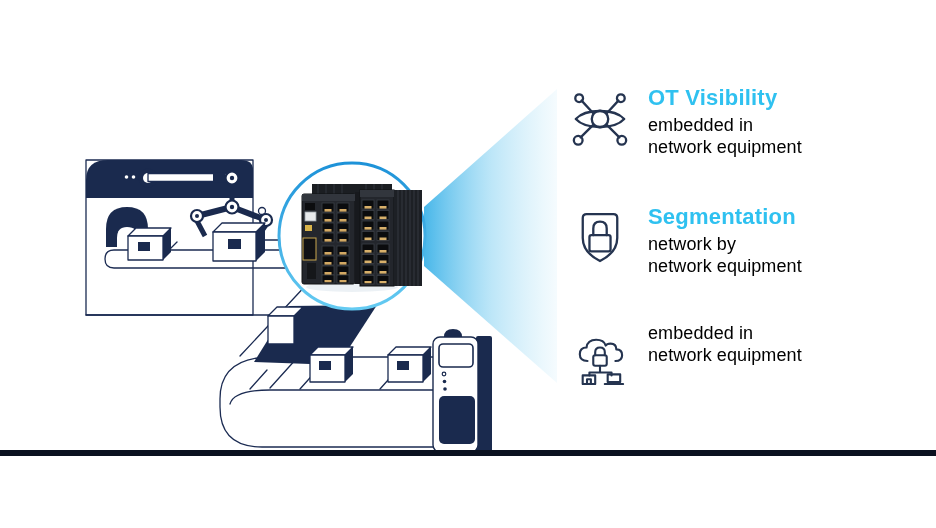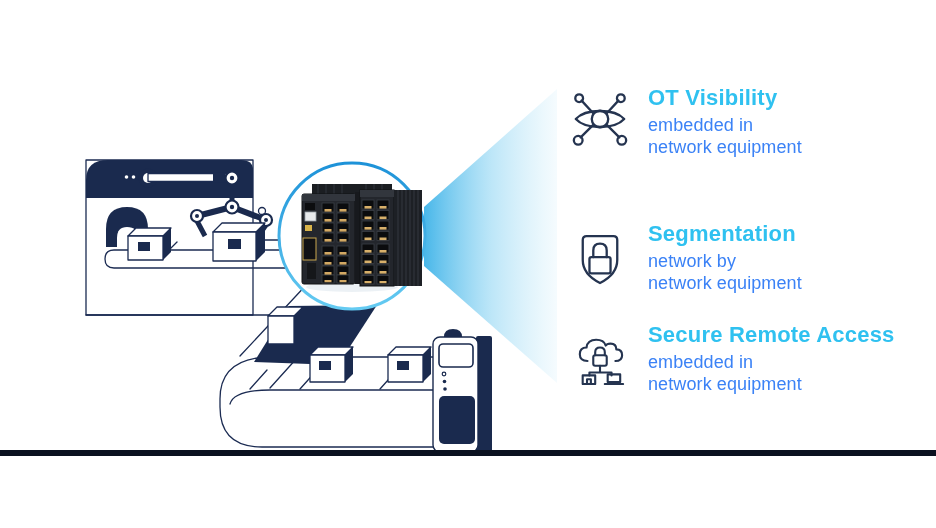--- a/index.html
+++ b/index.html
@@ -5,21 +5,21 @@
   html,body{margin:0;padding:0;background:#ffffff;}
   .canvas{
     position:relative;width:936px;height:456px;overflow:hidden;background:#ffffff;
     font-family:"Liberation Sans",sans-serif;
   }
   .scene{position:absolute;left:0;top:0;}
   .feature{position:absolute;left:552px;width:380px;display:flex;align-items:flex-start;}
   .f-icon{width:96px;flex:none;display:flex;justify-content:center;}
   .f-text{flex:1;padding-top:2px;}
   .f-title{font-size:22px;font-weight:bold;color:#2fc1f0;line-height:1.1;margin-bottom:5px;letter-spacing:.2px;}
-  .f-line{font-size:18px;color:#3b82f6;line-height:1.2;letter-spacing:.1px;}
+  .f-line{font-size:18px;color:#000000;line-height:1.2;letter-spacing:.1px;}
   .footer-bar{position:absolute;left:0;right:0;bottom:0;height:6px;background:#0b1120;}
   svg .ln{stroke:#1b2b52;stroke-width:1.3;fill:none;stroke-linejoin:round;stroke-linecap:round;}
   svg .fillnavy{fill:#1a2a4e;stroke:none;}
   svg .white{fill:#ffffff;}
 </style>
 </head>
 <body>
 
 <div class="canvas">
 
@@ -259,21 +259,21 @@
         <circle cx="54.5" cy="54" r="4.5"></circle>
       </svg>
     </div>
     <div class="f-text">
       <div class="f-title">OT Visibility</div>
       <div class="f-line">embedded in</div>
       <div class="f-line">network equipment</div>
     </div>
   </div>
 
-  <div class="feature" style="top:220px;align-items:center;">
+  <div class="feature" style="top:203px;">
     <div class="f-icon">
       <svg width="46" height="58" viewBox="0 0 48 60" style="margin-top:6px" fill="none" stroke="#253450" stroke-width="2.4" stroke-linecap="round" stroke-linejoin="round">
         <path d="M6,9 Q6,5 10,5 L38,5 Q42,5 42,9 L42,30 Q42,45 24,54 Q6,45 6,30 Z"></path>
         <path d="M17,27 V20 Q17,13 24,13 Q31,13 31,20 V27"></path>
         <rect x="13" y="27" width="22" height="17" rx="2"></rect>
       </svg>
     </div>
     <div class="f-text">
       <div class="f-title">Segmentation</div>
       <div class="f-line">network by</div>
@@ -288,20 +288,19 @@
         <path d="M23,21 V18 Q23,13 28,13 Q33,13 33,18 V21"></path>
         <rect x="21" y="21" width="14" height="11" rx="2"></rect>
         <path d="M28,32 V39 M28,39 H17 M28,39 H40 M17,39 V42 M40,39 V42"></path>
         <rect x="10" y="42" width="13" height="9"></rect>
         <rect x="14.5" y="46" width="4" height="5"></rect>
         <rect x="36" y="41" width="13" height="8"></rect>
         <line x1="33" y1="51" x2="52" y2="51"></line>
       </svg>
     </div>
     <div class="f-text">
-      <div class="f-title">Secure Remote Access</div>
       <div class="f-line">embedded in</div>
       <div class="f-line">network equipment</div>
     </div>
   </div>
 
   <div class="footer-bar"></div>
 </div>
 
 </body></html>

